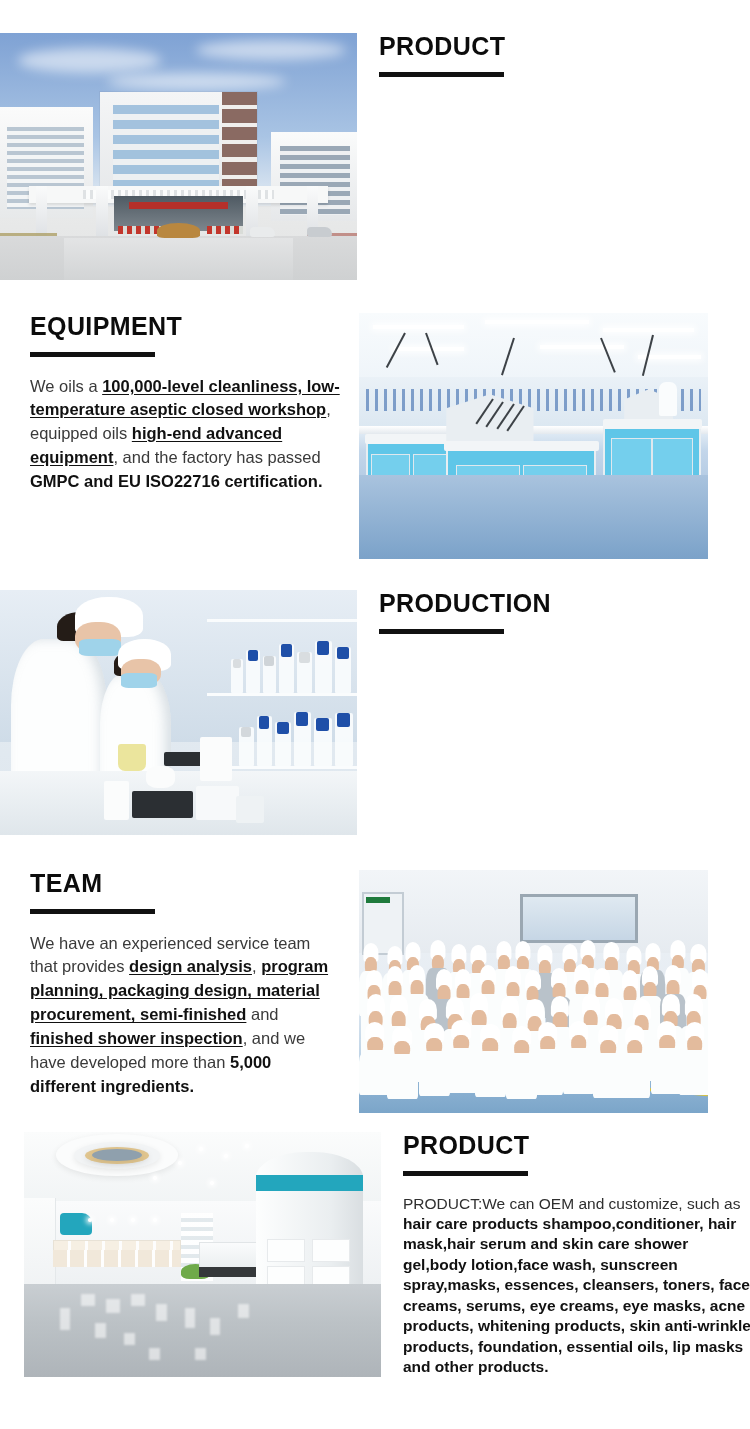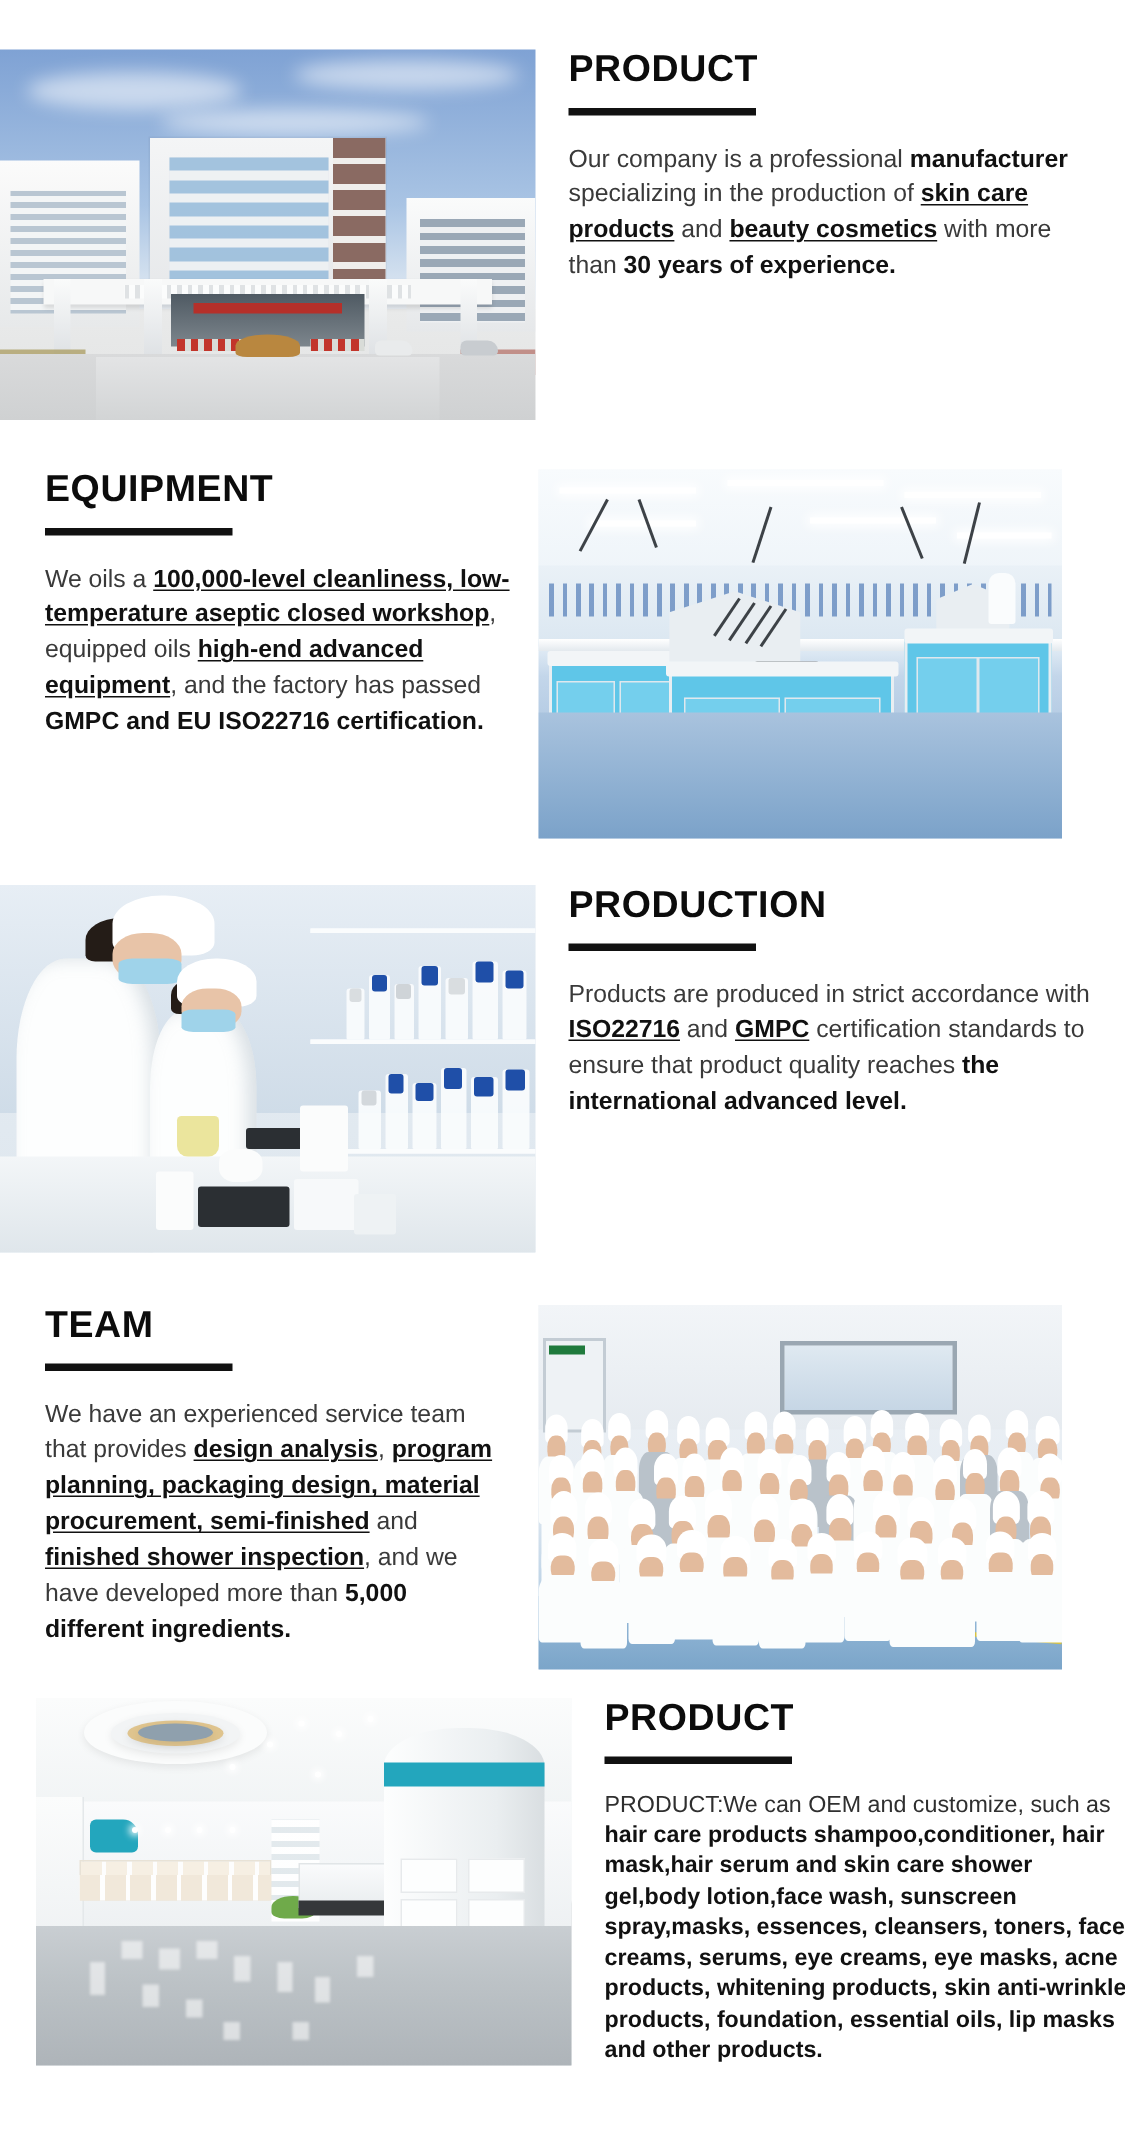--- a/index.html
+++ b/index.html
@@ -422,21 +422,20 @@
         <div class="bld-flowers" style="left:58%; width:10%;"></div>
         <div class="bld-rock"></div>
         <div class="bld-car" style="left:70%;"></div>
         <div class="bld-car" style="left:86%; background:#c8ccd0;"></div>
         <div class="bld-pav"></div>
       </div>
     </div>
     <div class="col-text txt-right">
       <div class="heading">PRODUCT</div>
       <div class="heading-rule"></div>
-      <div class="body-text"><span>Our company is a professional </span><b>manufacturer</b><span> specializing in the production of </span><u>skin care products</u><span> and </span><u>beauty cosmetics</u><span> with more than </span><b>30 years of experience.</b></div>
     </div>
   </div>
 
   <div class="row" style="top:313px; height:246px;">
     <div class="col-text txt-left" style="order:1; width:359px; flex:0 0 359px;">
       <div class="heading">EQUIPMENT</div>
       <div class="heading-rule"></div>
       <div class="body-text"><span>We oils a </span><u>100,000-level cleanliness, low-temperature aseptic closed workshop</u><span>, equipped oils </span><u>high-end advanced equipment</u><span>, and the factory has passed </span><b>GMPC and EU ISO22716 certification.</b></div>
     </div>
     <div class="col-img" style="order:2; width:349px; flex:0 0 349px;">
@@ -558,21 +557,20 @@
         <div class="prod-scale" style="left:46%; top:66%; width:11%; height:6%;"></div>
         <div class="prod-jar" style="left:56%; top:60%; width:9%; height:18%;"></div>
         <div class="prod-jar" style="left:55%; top:80%; width:12%; height:14%; background:#f7f9fa;"></div>
         <div class="prod-jar" style="left:29%; top:78%; width:7%; height:16%;"></div>
         <div class="prod-jar" style="left:66%; top:84%; width:8%; height:11%; background:#eef2f4;"></div>
       </div>
     </div>
     <div class="col-text txt-right">
       <div class="heading">PRODUCTION</div>
       <div class="heading-rule"></div>
-      <div class="body-text"><span>Products are produced in strict accordance with </span><u>ISO22716</u><span> and </span><u>GMPC</u><span> certification standards to ensure that product quality reaches </span><b>the international advanced level.</b></div>
     </div>
   </div>
 
   <div class="row" style="top:870px; height:243px;">
     <div class="col-text txt-left" style="order:1; width:359px; flex:0 0 359px;">
       <div class="heading">TEAM</div>
       <div class="heading-rule"></div>
       <div class="body-text"><span>We have an experienced service team that provides </span><u>design analysis</u><span>, </span><u>program planning, packaging design, material procurement, semi-finished</u><span> and </span><u>finished shower inspection</u><span>, and we have developed more than </span><b>5,000 different ingredients.</b></div>
     </div>
     <div class="col-img" style="order:2; width:349px; flex:0 0 349px;">

